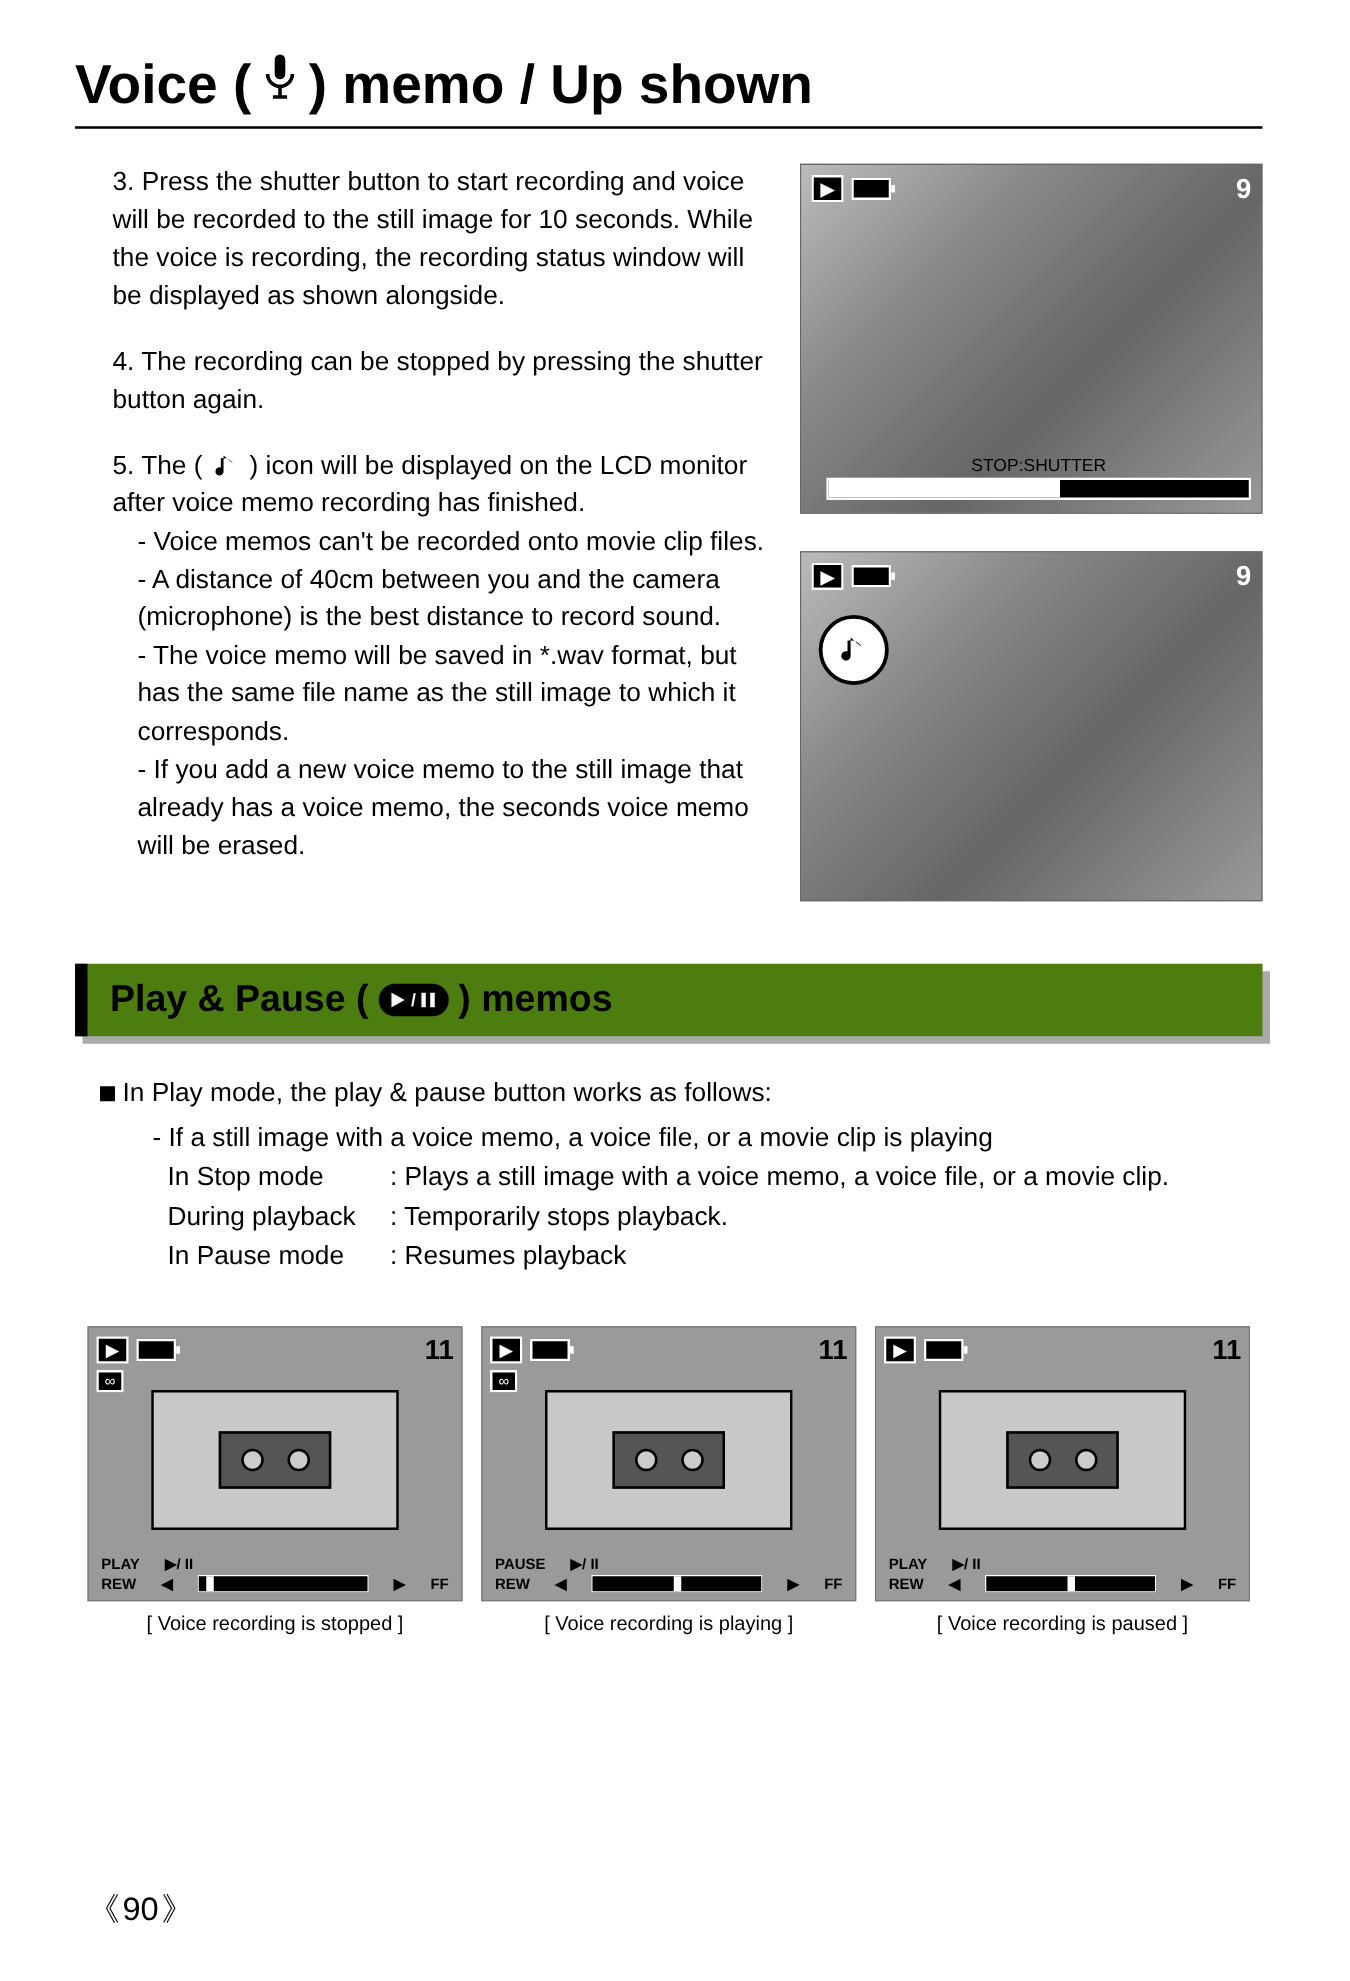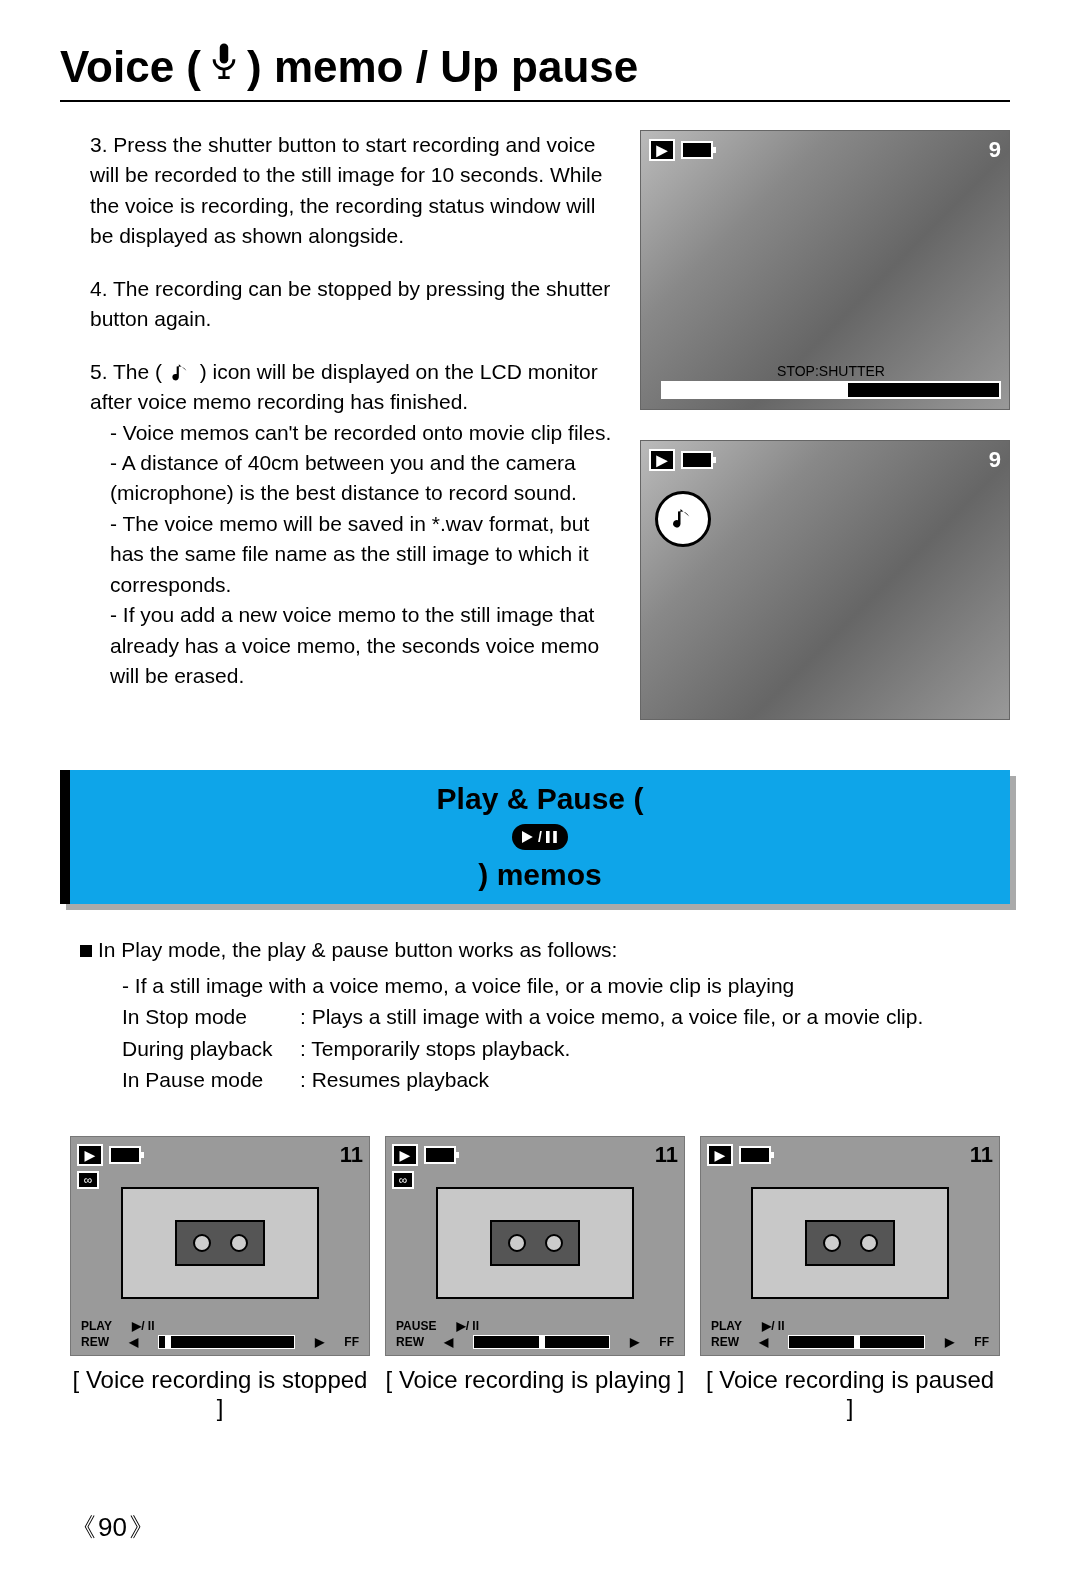--- a/index.html
+++ b/index.html
@@ -140,31 +140,30 @@
     height: 56px;
     border-radius: 50%;
     border: 3px solid #000;
     background: #fff;
     display: flex;
     align-items: center;
     justify-content: center;
     font-size: 30px;
   }
   .section-header {
-    background: #0ea5e9;
+    background: #4d7c0f;
     border-left: 10px solid #000;
     padding: 12px 18px;
     font-size: 30px;
     font-weight: bold;
     margin: 50px 0 30px 0;
     box-shadow: 6px 6px 0 #aaa;
     display: flex;
     align-items: center;
     gap: 8px;
-    flex-direction: column;
   }
   .pill {
     display: inline-flex;
     align-items: center;
     justify-content: center;
     background: #000;
     color: #fff;
     border-radius: 14px;
     padding: 2px 10px;
     font-size: 20px;
@@ -186,20 +185,21 @@
     background: #000;
     margin-right: 6px;
     vertical-align: middle;
   }
   .mode-row {
     display: flex;
     padding-left: 42px;
   }
   .mode-label {
     flex: 0 0 178px;
+    margin-left: 12px;
   }
   .play-screens {
     display: flex;
     justify-content: space-between;
     margin-top: 40px;
     padding: 0 10px;
   }
   .ps-col {
     flex: 0 0 300px;
     text-align: center;
@@ -288,21 +288,21 @@
     position: relative;
   }
   .ps-mark {
     position: absolute;
     top: 0;
     bottom: 0;
     width: 6px;
     background: #fff;
   }
   .ps-caption {
-    font-size: 24px;
+    font-size: 16px;
   }
   .page-num {
     position: absolute;
     bottom: 40px;
     left: 70px;
     font-size: 26px;
     display: flex;
     align-items: center;
     gap: 2px;
   }
@@ -317,21 +317,21 @@
   <h1 class="main-title">
     <span>Voice (</span>
     <span class="mic-icon">
       <svg width="34" height="44" viewBox="0 0 24 30">
         <rect x="9" y="2" width="6" height="14" rx="3" fill="#000"></rect>
         <path d="M5 13 a7 7 0 0 0 14 0" stroke="#000" stroke-width="2" fill="none"></path>
         <line x1="12" y1="20" x2="12" y2="26" stroke="#000" stroke-width="2"></line>
         <line x1="8" y1="26" x2="16" y2="26" stroke="#000" stroke-width="2"></line>
       </svg>
     </span>
-    <span>) memo / Up pause</span>
+    <span>) memo / Up shown</span>
   </h1>
 
   <div class="content-row">
     <div class="text-col">
       <div class="item">3. Press the shutter button to start recording and voice will be recorded to the still image for 10 seconds. While the voice is recording, the recording status window will be displayed as shown alongside.</div>
       <div class="item">4. The recording can be stopped by pressing the shutter button again.</div>
       <div class="item">
         <span>5. The (</span>
         <span>
           <svg width="26" height="26" viewBox="0 0 24 24" style="vertical-align:middle">

